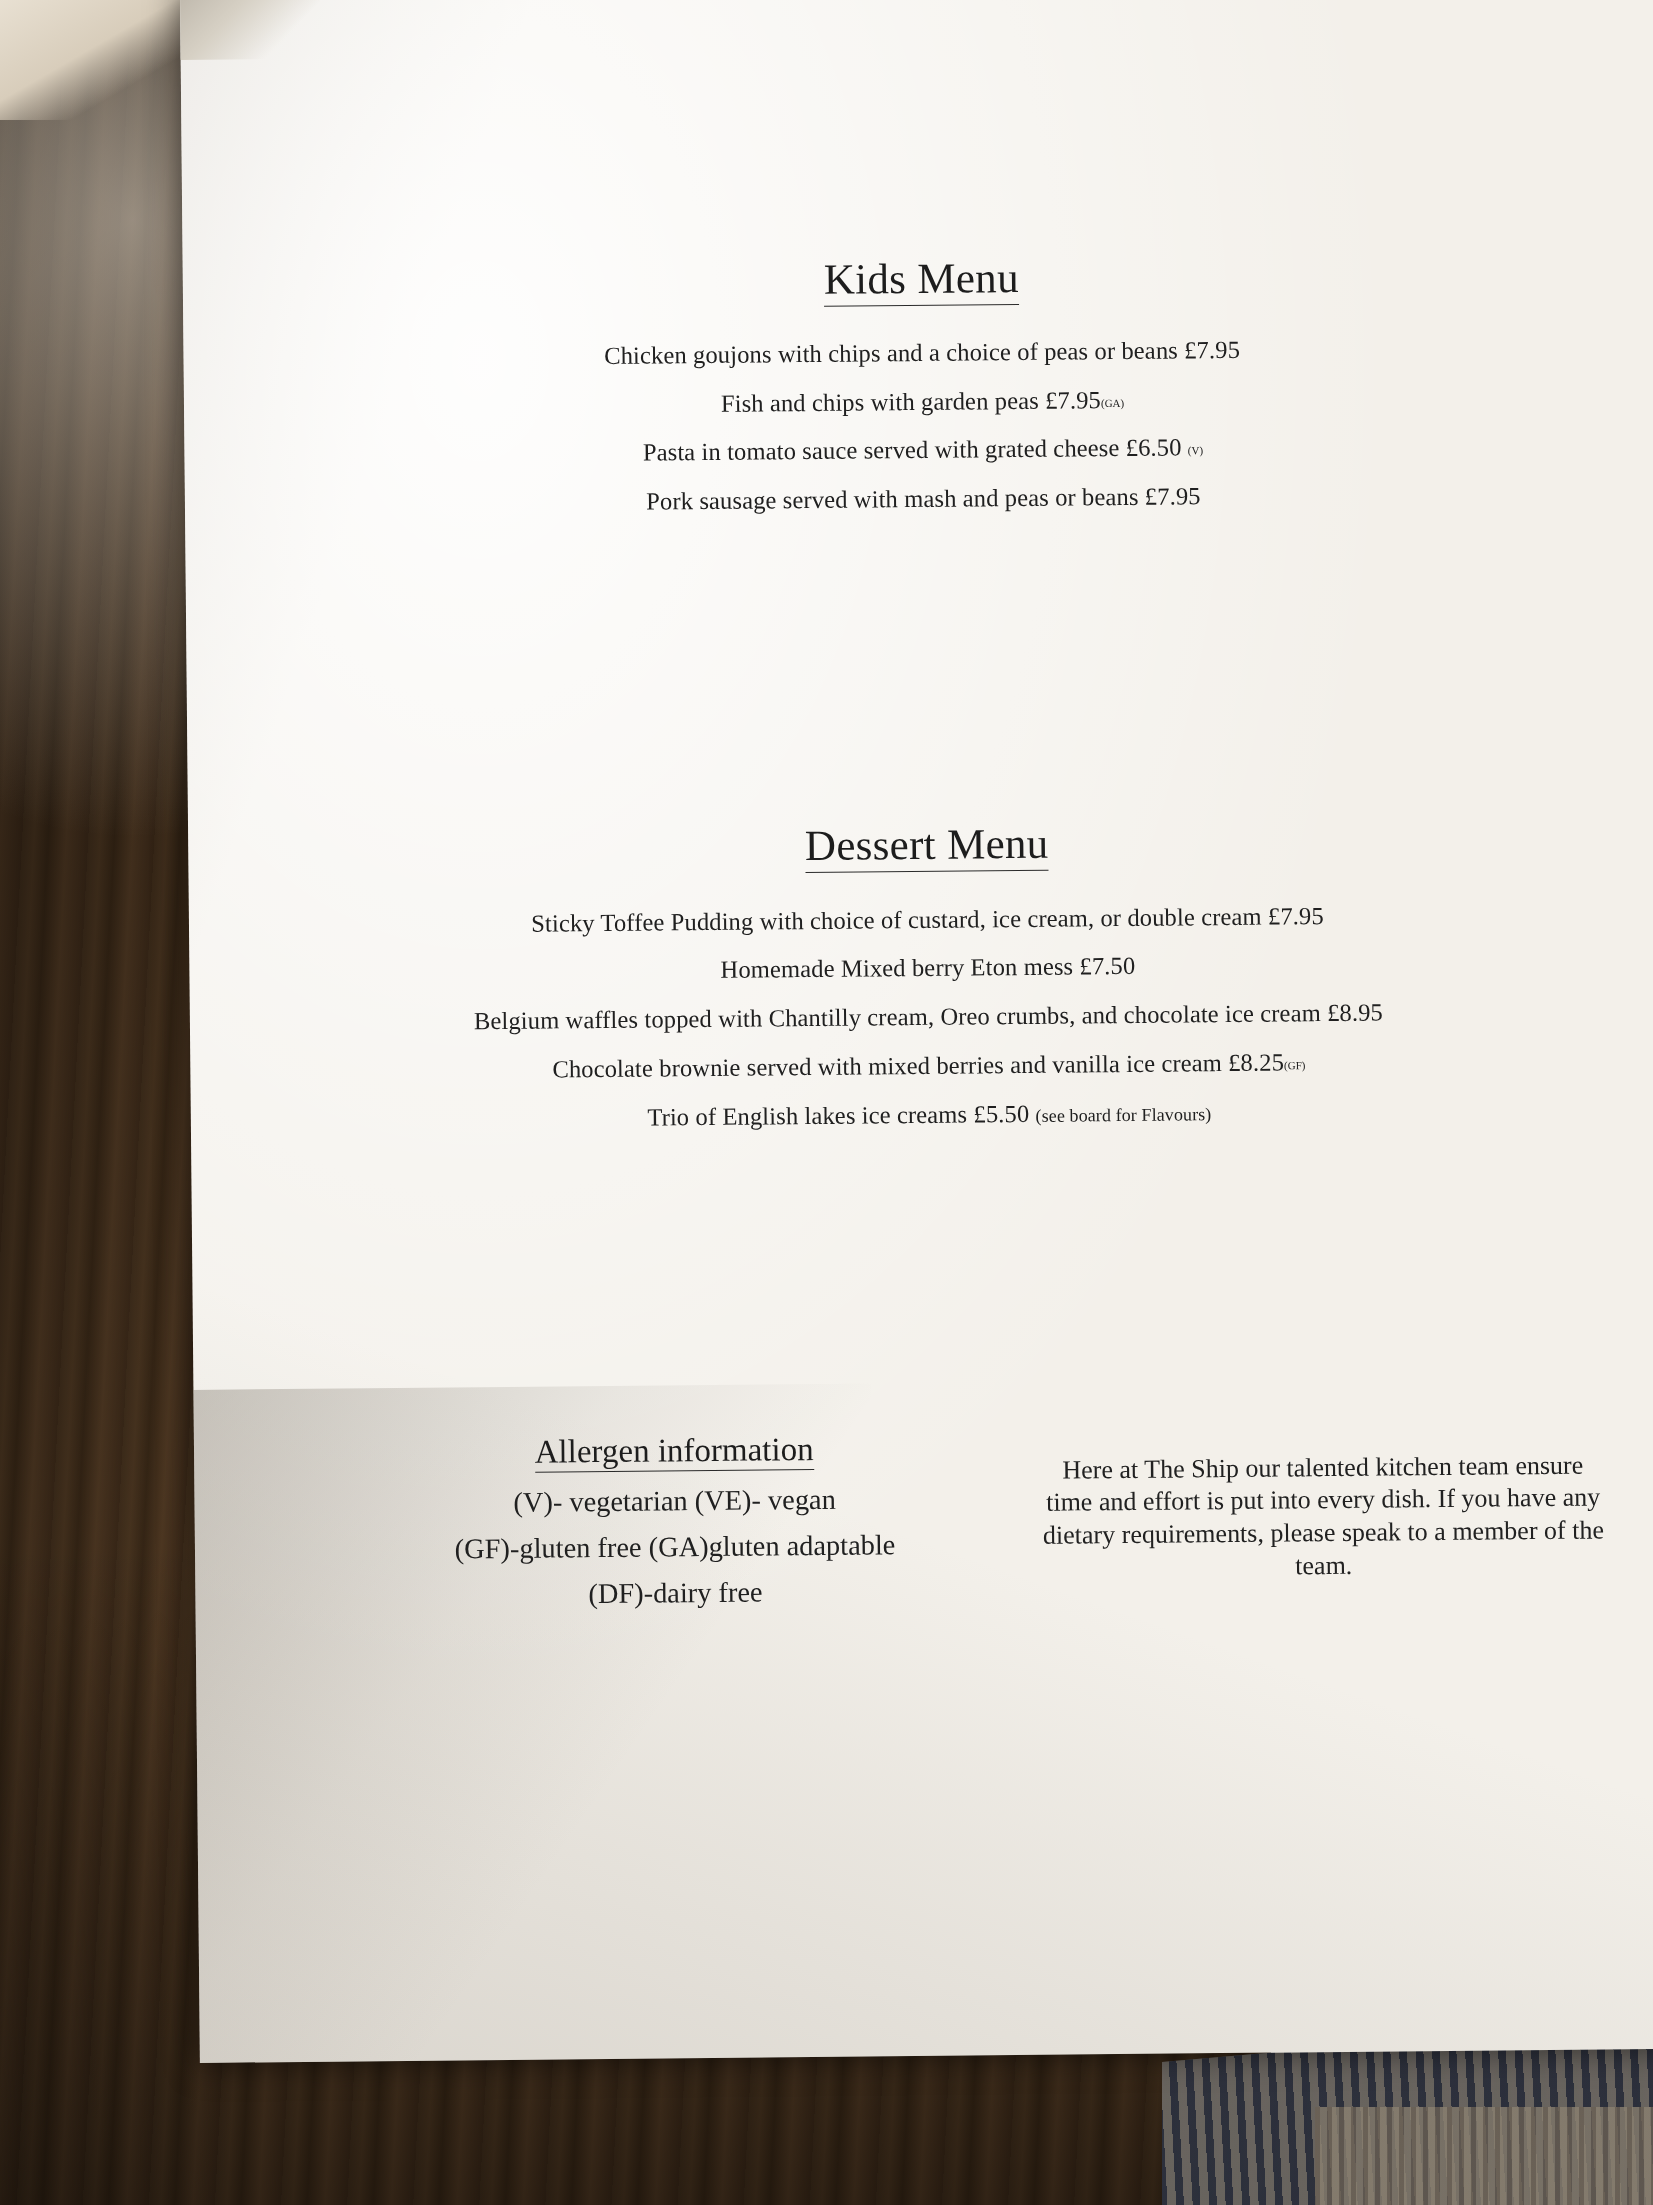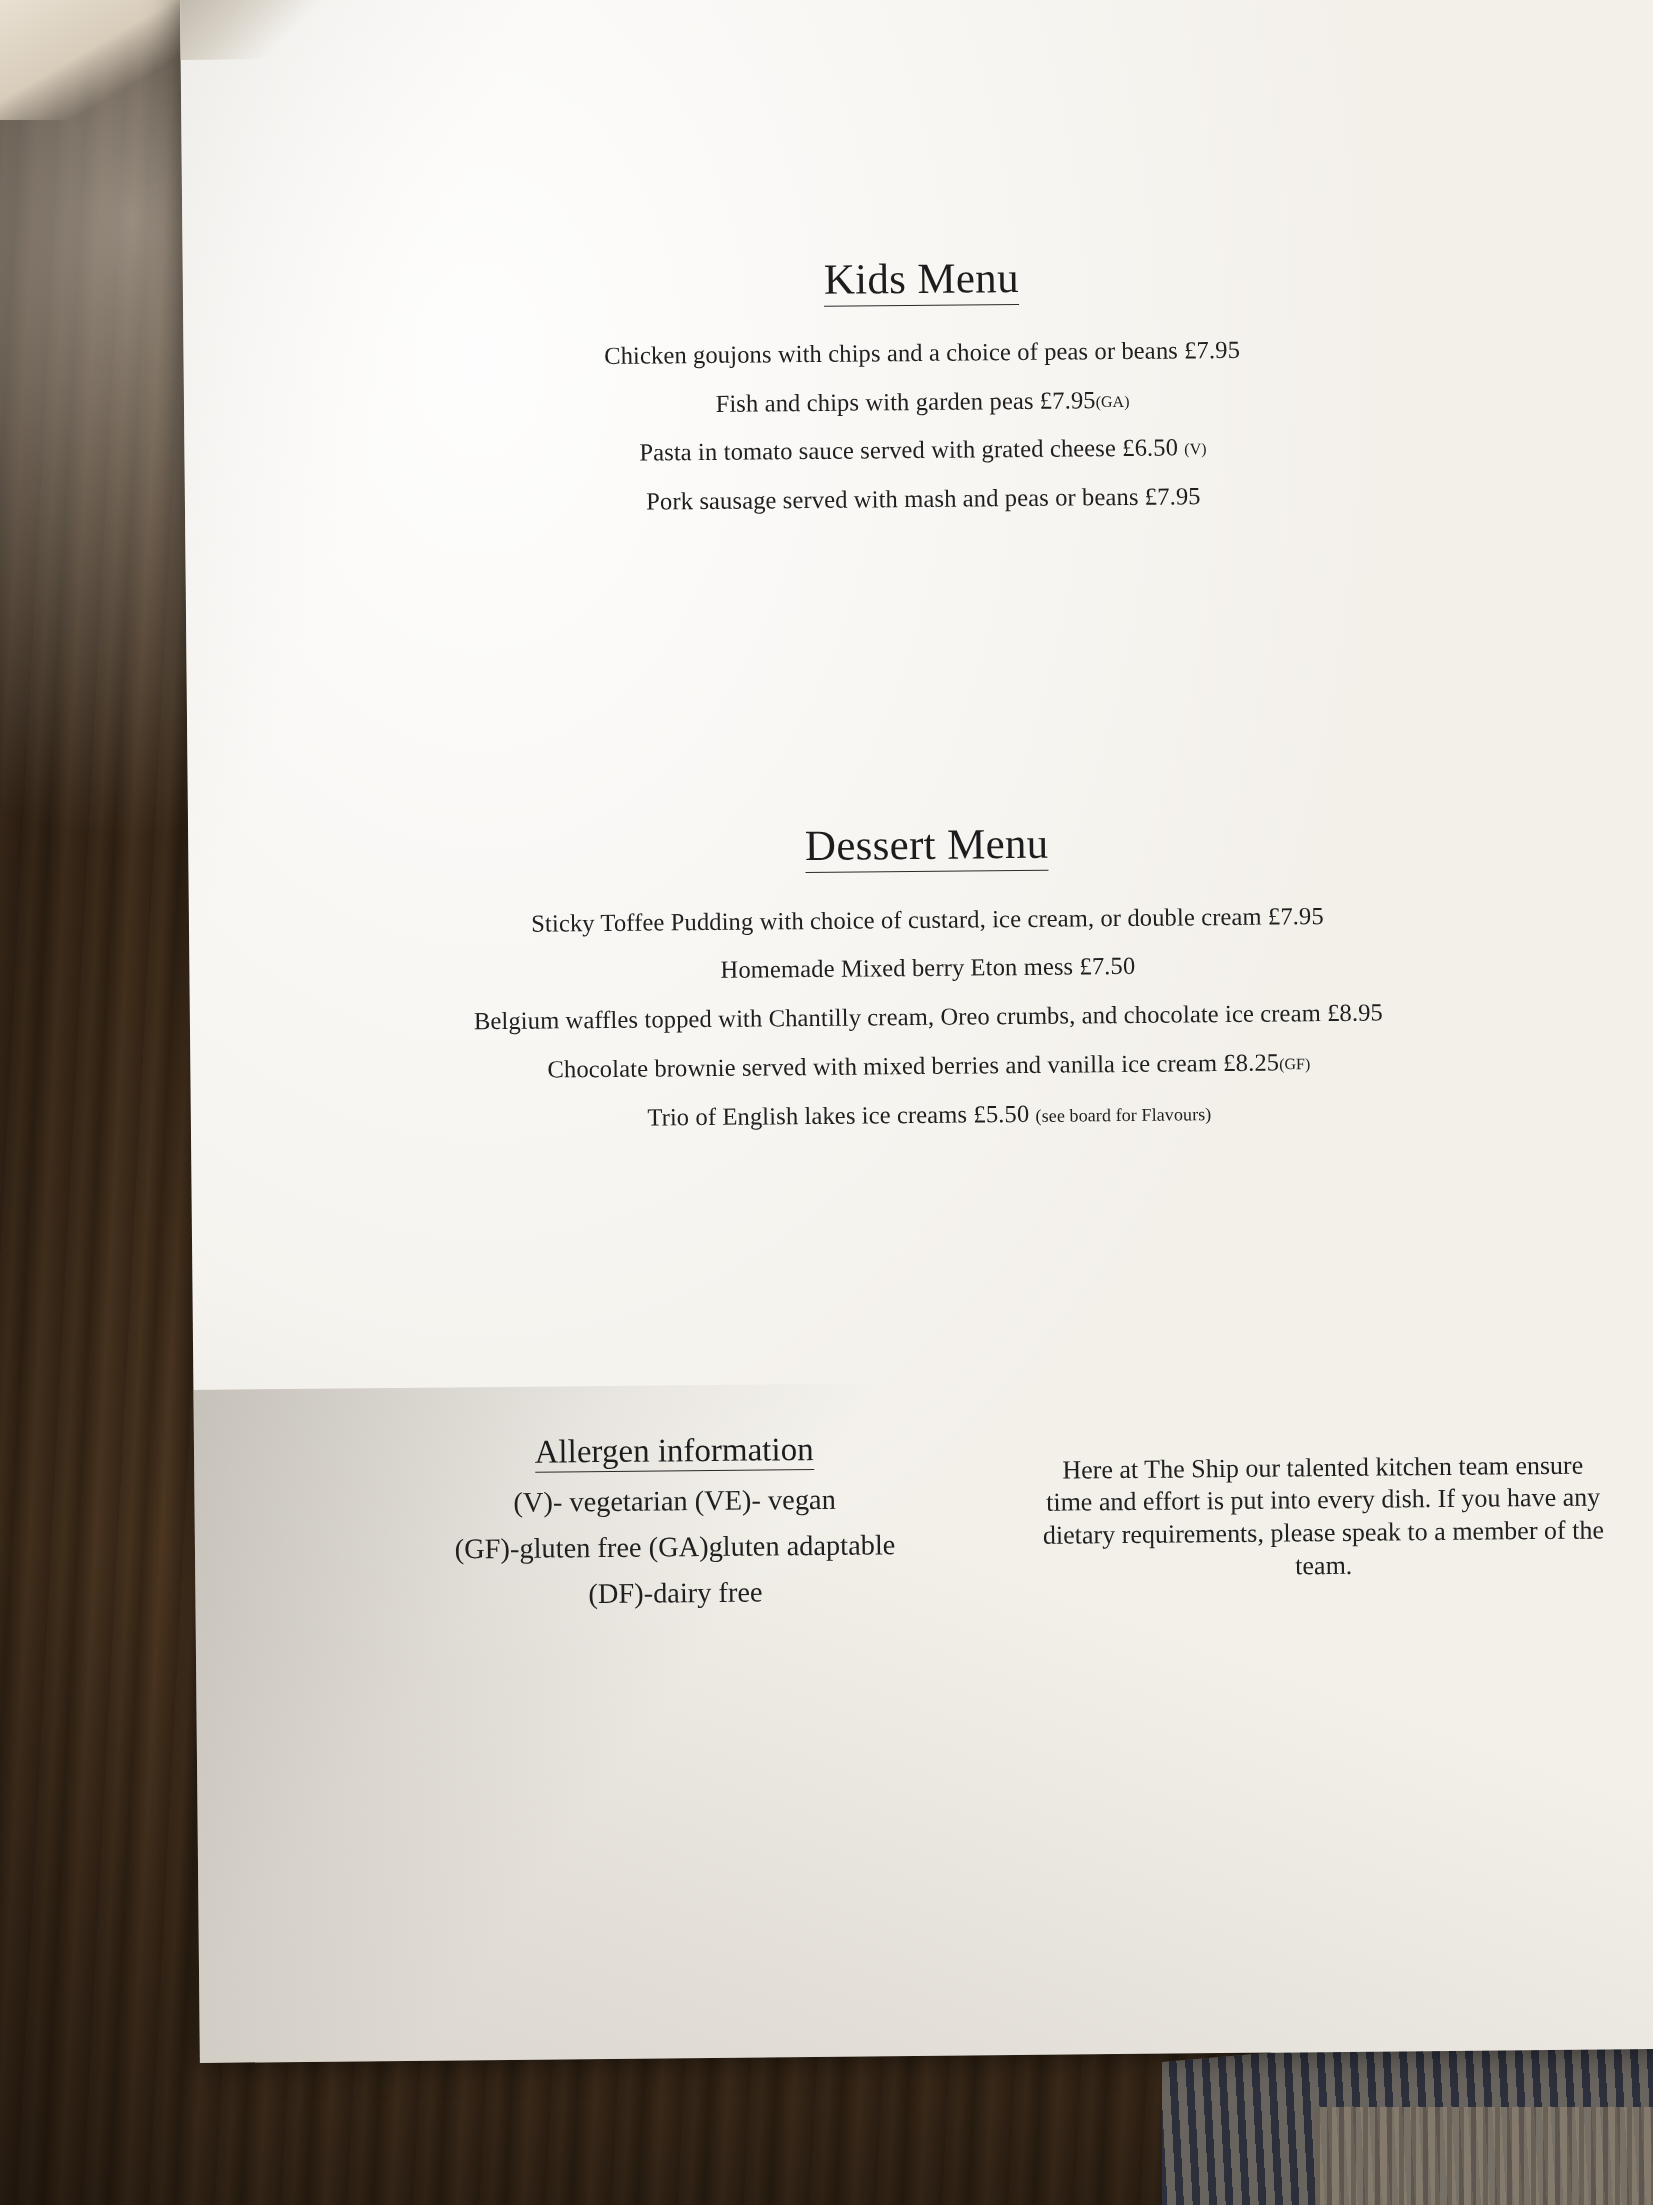--- a/index.html
+++ b/index.html
@@ -133,21 +133,21 @@
   }
   .menu-line {
     text-align: center;
     font-size: 24.6px;
     line-height: 1.05;
     color: #202020;
     margin: 0 0 23px 0;
     letter-spacing: 0.1px;
   }
   .menu-line .tag {
-    font-size: 16px;
+    font-size: 11px;
     vertical-align: 1.1px;
     letter-spacing: 0;
   }
   .menu-line .note {
     font-size: 18px;
   }
 
   #kids-section { padding-top: 235px; }
   #kids-section .section-title { margin-bottom: 37px; }
   #dessert-section { padding-top: 249px; }

